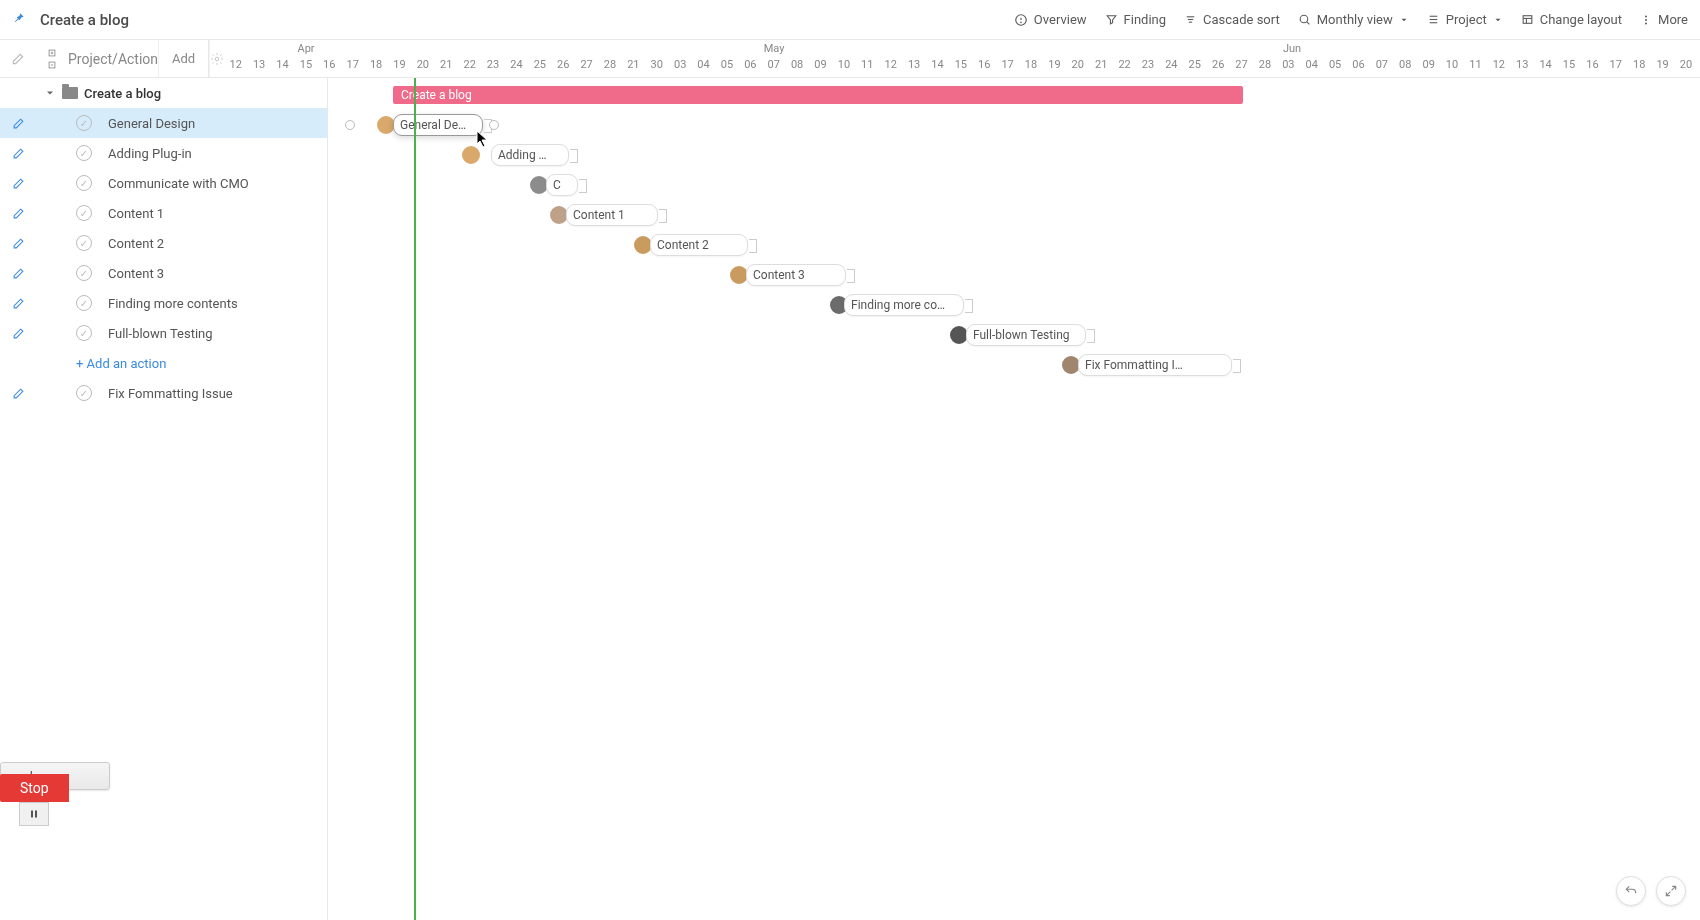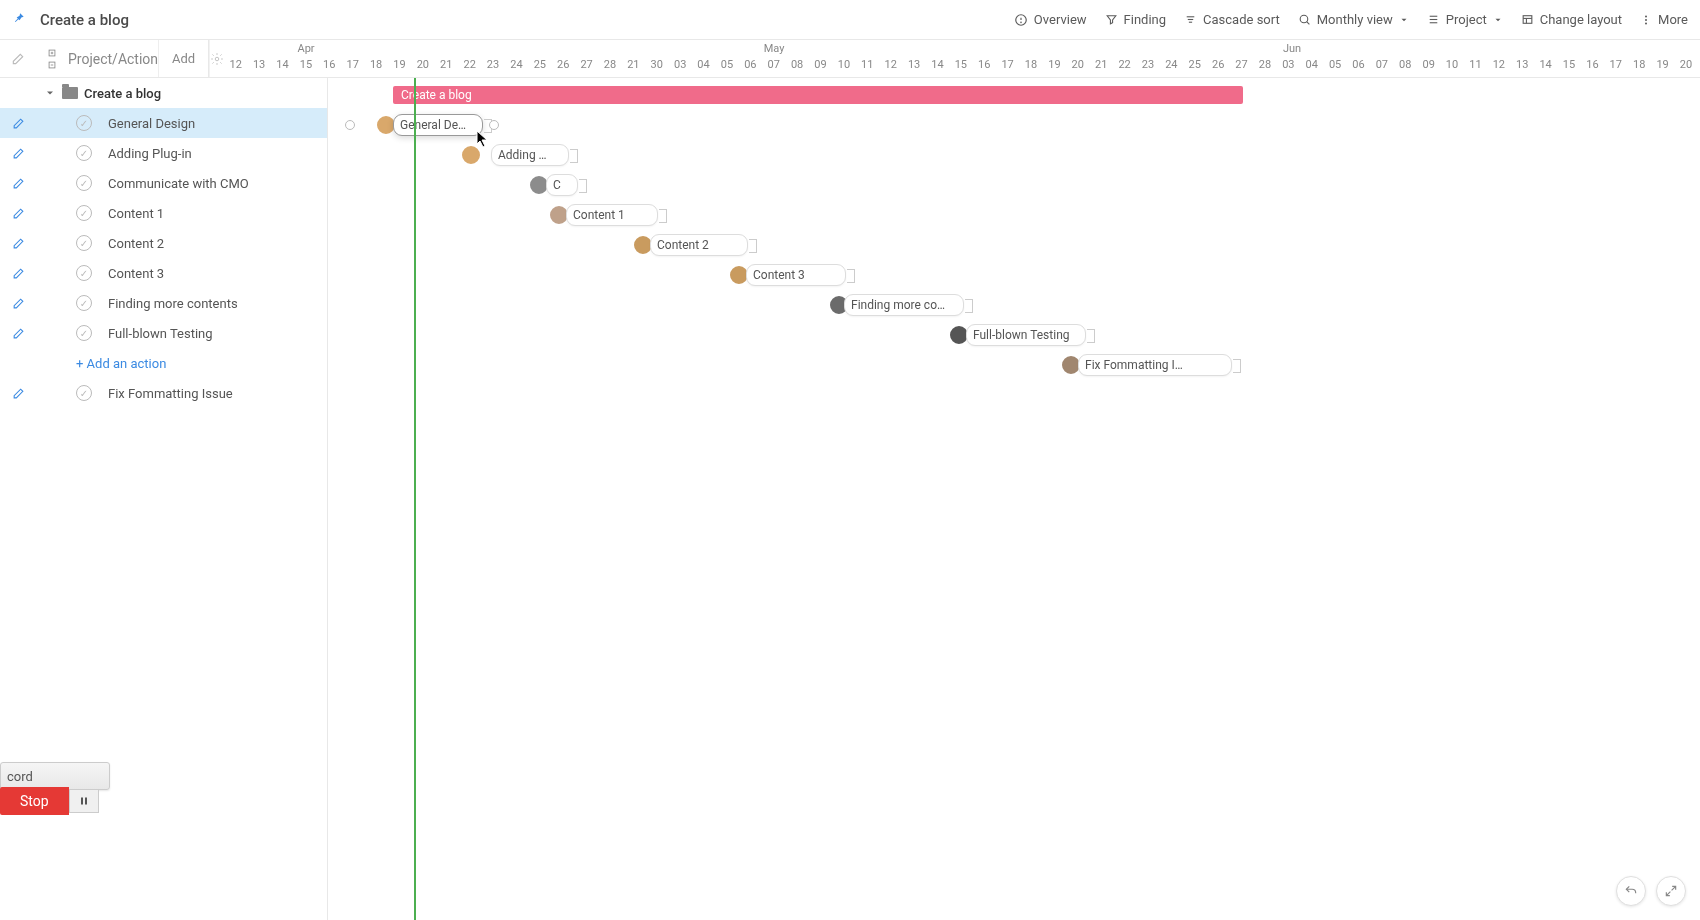--- a/index.html
+++ b/index.html
@@ -45,21 +45,21 @@
 .gantt { flex:1; position:relative; overflow:hidden; }
 .today-line { position:absolute; top:0; bottom:0; width:2px; background:#4caf50; z-index:5; }
 .project-bar { position:absolute; height:18px; background:#f06b8a; color:#fff; font-size:12px; border-radius:2px; padding:2px 8px; }
 .task-bar { position:absolute; height:22px; background:#fff; border:1px solid #ddd; border-radius:9px; display:flex; align-items:center; font-size:12px; color:#555; padding:0 6px; gap:6px; white-space:nowrap; box-shadow:0 1px 2px rgba(0,0,0,0.05); }
 .task-bar.selected { border-color:#999; box-shadow:0 2px 6px rgba(0,0,0,0.15); }
 .task-bar .end-bracket { position:absolute; right:-10px; top:4px; width:8px; height:14px; border:1px solid #ccc; border-left:none; }
 .avatar { width:22px; height:22px; border-radius:50%; background:#ddd; position:absolute; border:2px solid #fff; }
 .drag-handle { width:10px; height:10px; border:1.5px solid #bbb; border-radius:50%; position:absolute; background:#fff; }
 
 .record-widget { position:absolute; left:0; bottom:130px; width:110px; height:28px; background:linear-gradient(#f5f5f5,#e8e8e8); border:1px solid #ccc; border-radius:3px; font-size:13px; color:#555; display:flex; align-items:center; padding-left:6px; box-shadow:0 1px 2px rgba(0,0,0,0.1); }
-.stop-widget { position:absolute; left:0; bottom:105px; display:flex; align-items:center; }
+.stop-widget { position:absolute; left:0; bottom:94px; display:flex; align-items:center;flex-direction:column; }
 .stop-btn { background:#e53935; color:#fff; padding:6px 20px; font-size:14px; border-radius:2px 0 0 2px; cursor:pointer; }
 .pause-btn { background:#f0f0f0; border:1px solid #ccc; padding:5px 8px; cursor:pointer; display:flex; align-items:center; }
 
 .float-btns { position:absolute; right:14px; bottom:14px; display:flex; gap:10px; }
 .float-btn { width:30px; height:30px; border-radius:50%; background:#fff; border:1px solid #e0e0e0; display:flex; align-items:center; justify-content:center; color:#888; box-shadow:0 1px 3px rgba(0,0,0,0.1); cursor:pointer; }
 
 .cursor { position:absolute; z-index:100; pointer-events:none; }
 
 .folder-icon { display:inline-block; width:16px; height:12px; background:#888; position:relative; border-radius:1px; }
 .folder-icon::before { content:""; position:absolute; top:-3px; left:0; width:7px; height:3px; background:#888; border-radius:1px 1px 0 0; }

